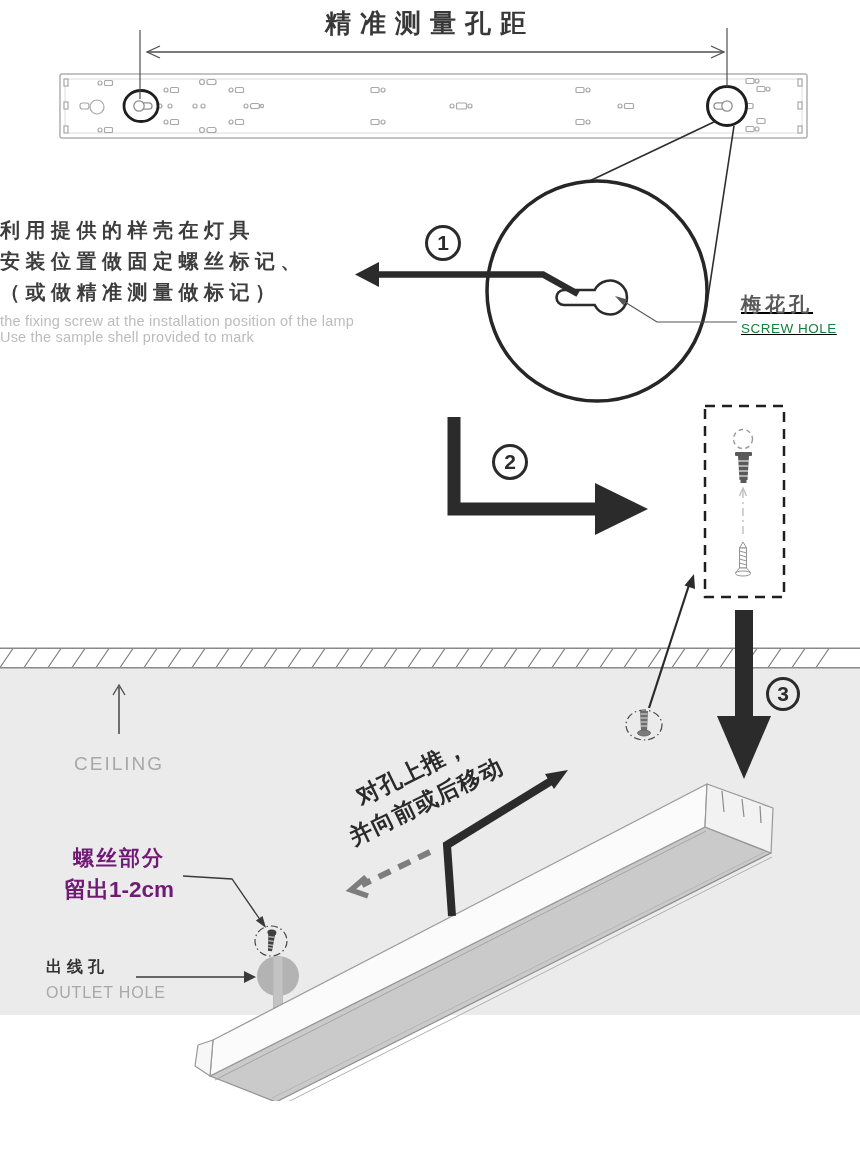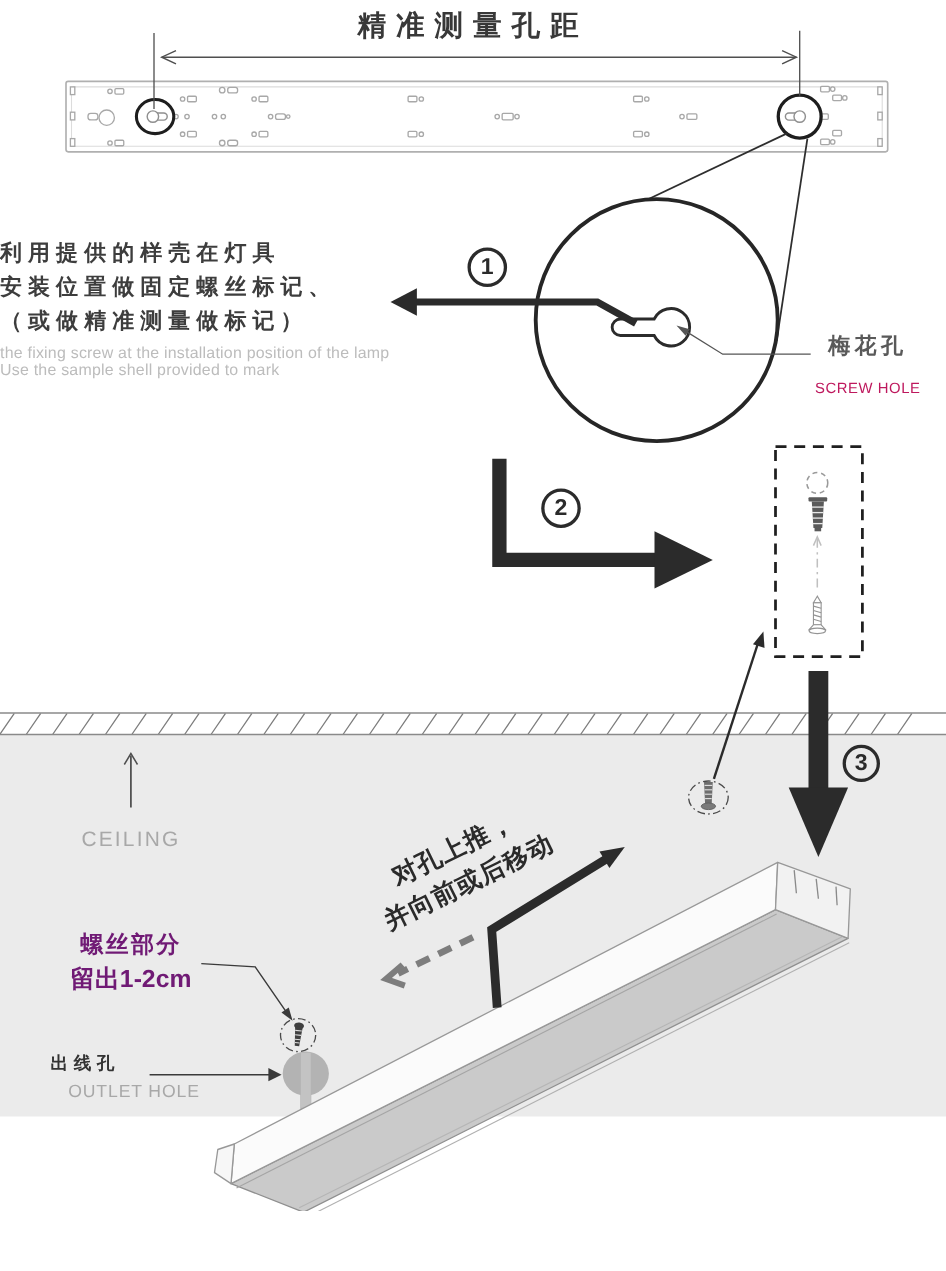--- a/index.html
+++ b/index.html
@@ -5,32 +5,32 @@
   html,body{margin:0;padding:0;background:#fff;}
   #stage{position:relative;width:860px;height:1101px;background:#ffffff;overflow:hidden;
          font-family:"Liberation Sans","DejaVu Sans",sans-serif;}
   #gfx{position:absolute;left:0;top:0;z-index:1;}
   .txt{position:absolute;z-index:2;}
   .t-title{left:0;top:6px;width:860px;text-align:center;font-size:26px;font-weight:700;
            letter-spacing:9px;color:#383838;}
   .t-instr{left:0;top:215px;width:358px;text-align:left;}
   .t-instr .zh{font-size:20px;font-weight:700;letter-spacing:5.5px;line-height:31px;color:#3d3d3d;}
   .t-instr .en{margin-top:5px;font-size:14.5px;line-height:16px;color:#bcbcbc;letter-spacing:0.2px;}
-  .t-screwhole{left:741px;top:301px;text-align:center;}
+  .t-screwhole{left:741px;top:291px;text-align:left;text-decoration:underline;}
   .t-screwhole .zh{font-size:20px;font-weight:600;letter-spacing:4px;color:#595959;}
-  .t-screwhole .en{margin-top:17px;font-size:13.5px;color:#be185d;letter-spacing:0.5px;}
+  .t-screwhole .en{margin-top:3px;font-size:13.5px;color:#15803d;letter-spacing:0.5px;}
   .t-ceiling{left:49px;top:735px;width:140px;text-align:center;}
   .t-ceiling .zh{font-size:23px;font-weight:600;letter-spacing:3px;color:#484848;}
   .t-ceiling .en{margin-top:18px;font-size:19px;color:#a8a8a8;letter-spacing:2px;}
   .t-reserve{left:34px;top:844px;width:170px;text-align:center;font-weight:700;color:#701a75;}
   .t-reserve .l1{font-size:21px;letter-spacing:2px;}
   .t-reserve .l2{font-size:22.5px;margin-top:2px;}
   .t-outlet{left:46px;top:957px;}
   .t-outlet .zh{font-size:16px;font-weight:600;letter-spacing:5px;color:#333;}
-  .t-outlet .en{margin-top:6px;font-size:16px;color:#a8a8a8;letter-spacing:0.8px;margin-left:16px;}
+  .t-outlet .en{margin-top:6px;font-size:16px;color:#a8a8a8;letter-spacing:0.8px;}
   .t-push{left:304px;top:754px;width:230px;text-align:center;transform:rotate(-26deg);
           font-size:23px;font-weight:700;color:#2a2a2a;line-height:33px;letter-spacing:1px;}
   .badge{position:absolute;z-index:2;box-sizing:border-box;border:3px solid #2b2b2b;border-radius:50%;
          background:transparent;display:flex;align-items:center;justify-content:center;
          font-size:21px;font-weight:600;color:#2b2b2b;}
   #b1{left:425px;top:225px;width:36px;height:36px;}
   #b2{left:492px;top:444px;width:36px;height:36px;}
   #b3{left:766px;top:677px;width:34px;height:34px;}
 </style>
 </head>

